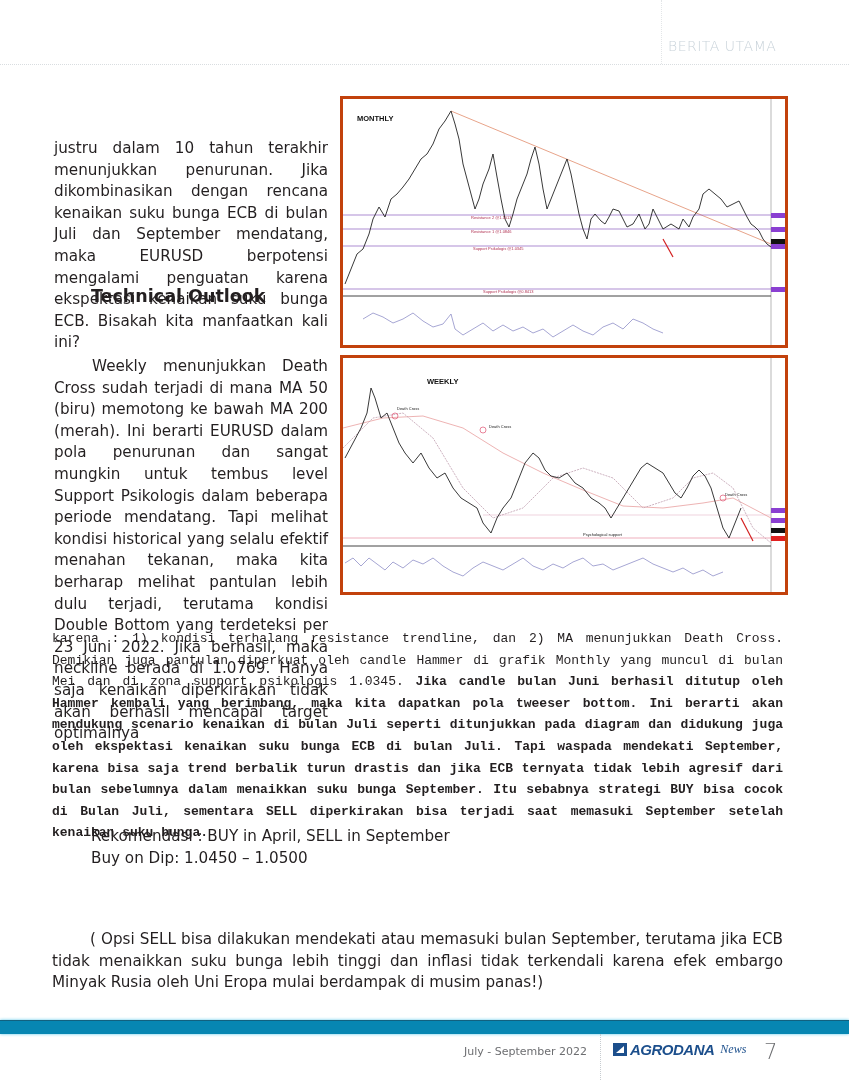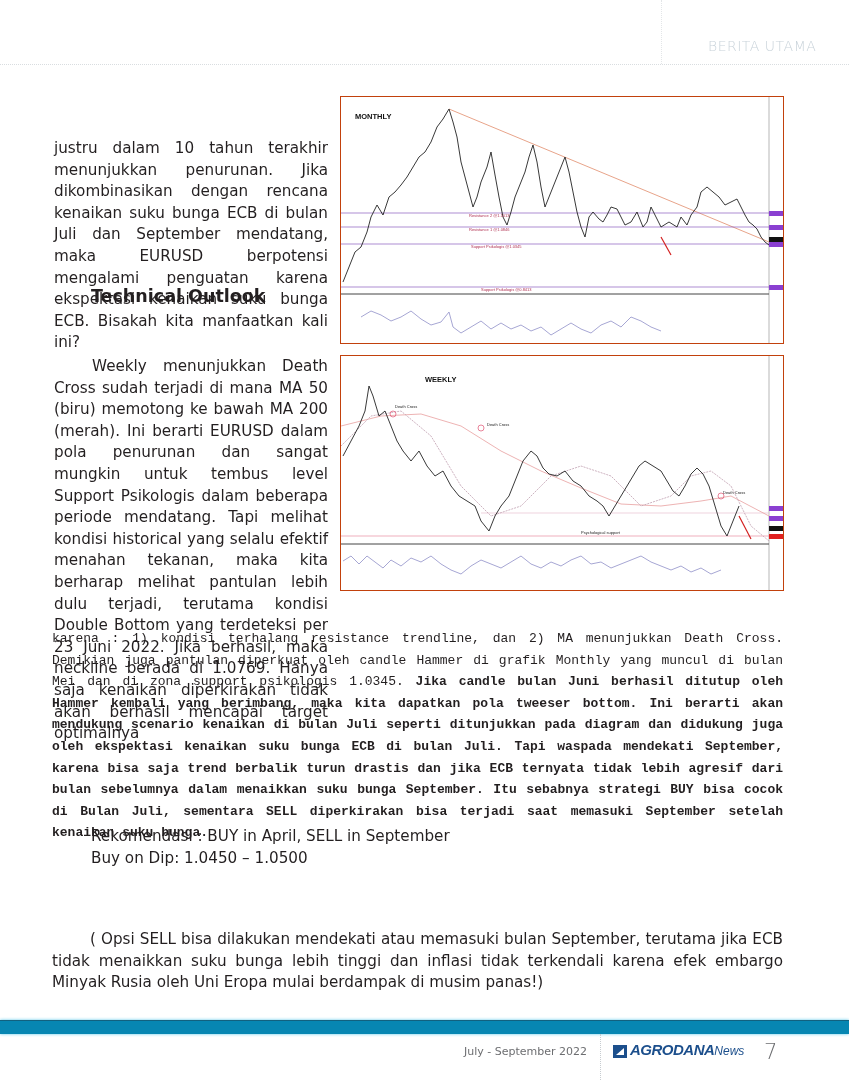--- a/index.html
+++ b/index.html
@@ -1,21 +1,21 @@
 <!DOCTYPE html>
 <html><head>
 <meta charset="utf-8">
 <style>
   html, body { margin:0; padding:0; background:#fff; }
   body { width:849px; height:1080px; position:relative; overflow:hidden;
          font-family:"Liberation Sans", sans-serif; color:#231f20; }
   .header-rule { position:absolute; left:0; right:0; top:64px; border-top:1px dotted #d9dde0; }
   .header-vrule { position:absolute; left:661px; top:0; height:64px; border-left:1px dotted #e3e6e8; }
   .section-label { position:absolute; left:668px; top:38px; font-size:14px; letter-spacing:0.5px;
-                   color:#c9d3da; font-family:"DejaVu Sans", sans-serif; font-weight:300;margin-left:40px; }
+                   color:#c9d3da; font-family:"DejaVu Sans", sans-serif; font-weight:300; }
 
   .col-text { position:absolute; left:54px; width:274px; font-size:15.2px; line-height:21.6px;
               text-align:justify; font-family:"DejaVu Sans", sans-serif; color:#231f20;margin-top:48px; }
   .col-text p { margin:0; }
   .t1 { top:90px; }
   .heading { position:absolute; left:91px; top:286px; font-size:17.5px; font-weight:bold;
              font-family:"DejaVu Sans", sans-serif; color:#231f20; }
   .t2 { top:308px; }
   .indent { text-indent:38px; }
 
@@ -24,38 +24,38 @@
   .t3 { top:628px; }
   .t3 b { font-weight:bold; }
 
   .reco { position:absolute; left:91px; top:826px; font-size:15.2px; line-height:21.6px;
           font-family:"DejaVu Sans", sans-serif; }
   .reco div { white-space:nowrap; }
 
   .note { position:absolute; left:52px; top:929px; width:731px; font-size:15.2px; line-height:21.6px;
           font-weight:normal; text-align:justify; font-family:"DejaVu Sans", sans-serif; }
 
-  .chart { position:absolute; left:340px; width:442px; background:#fff; border:1px solid #c2410c; }
+  .chart { position:absolute; left:340px; width:442px; background:#fff; border:3px solid #c2410c; }
   .chart-monthly { top:96px; height:246px; }
   .chart-weekly { top:355px; height:234px; }
   .chart svg { position:absolute; left:0; top:0; }
   .chart-title { position:absolute; font-size:7.5px; font-weight:bold; font-family:"Liberation Sans", sans-serif; color:#111; }
 
   .footer-band { position:absolute; left:0; right:0; top:1020px; height:13px; background:#0786b2;
                  border-top:1px solid #12617f; box-shadow:0 0 3px #5ac7ea; }
   .footer-vrule { position:absolute; left:600px; top:1034px; height:46px; border-left:1px dotted #c7ccd0; }
   .footer-date { position:absolute; left:464px; top:1045px; font-size:11px; color:#6d6e71;
                  font-family:"DejaVu Sans", sans-serif; }
-  .brand { position:absolute; left:613px; top:1041px; display:flex; align-items:flex-end; }
+  .brand { position:absolute; left:613px; top:1041px; display:flex; align-items:center; }
   .brand-icon { width:14px; height:13px; background:#1c4f8c; position:relative; margin-right:3px; }
   .brand-icon:after { content:""; position:absolute; left:3px; top:3px; border-left:8px solid transparent;
                       border-bottom:7px solid #fff; }
   .brand-name { font-size:15px; font-weight:bold; font-style:italic; color:#1c4f8c; letter-spacing:-0.5px;
                 font-family:"Liberation Sans", sans-serif; }
-  .brand-sub { font-size:12px; font-style:italic; color:#1c4f8c; font-family:Liberation Sans, sans-serif; margin-left:0; }
+  .brand-sub { font-size:12px; font-style:italic; color:#1c4f8c; font-family:Liberation Serif, serif; margin-left:6px; }
   .page-num { position:absolute; left:764px; top:1040px; font-size:21px; color:#6d6e71;
               font-family:"DejaVu Sans", sans-serif; font-weight:300; }
 </style>
 </head>
 <body>
 
 <div class="header-vrule"></div>
 <div class="header-rule"></div>
 <div class="section-label">BERITA UTAMA</div>
 

